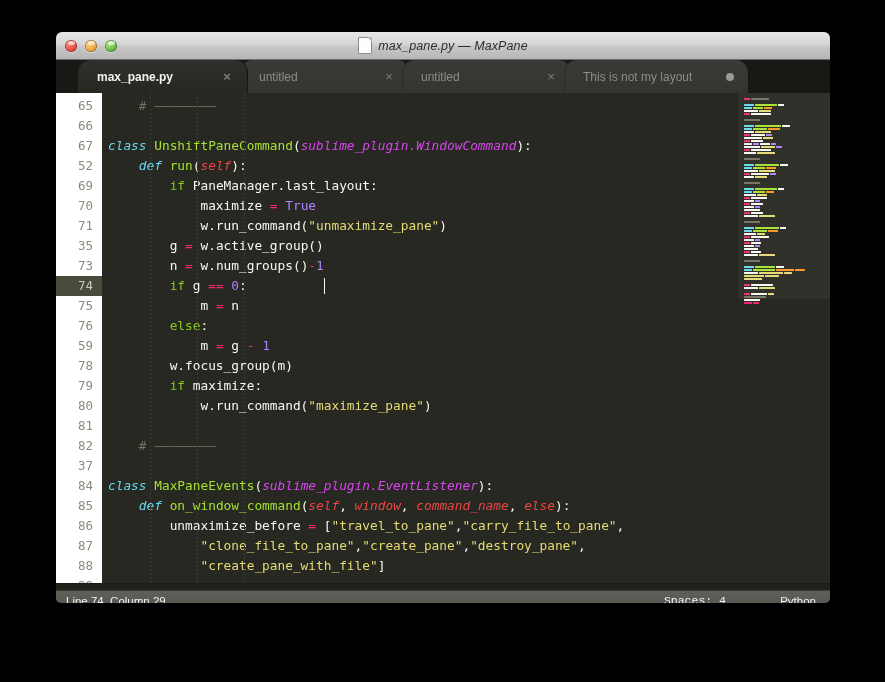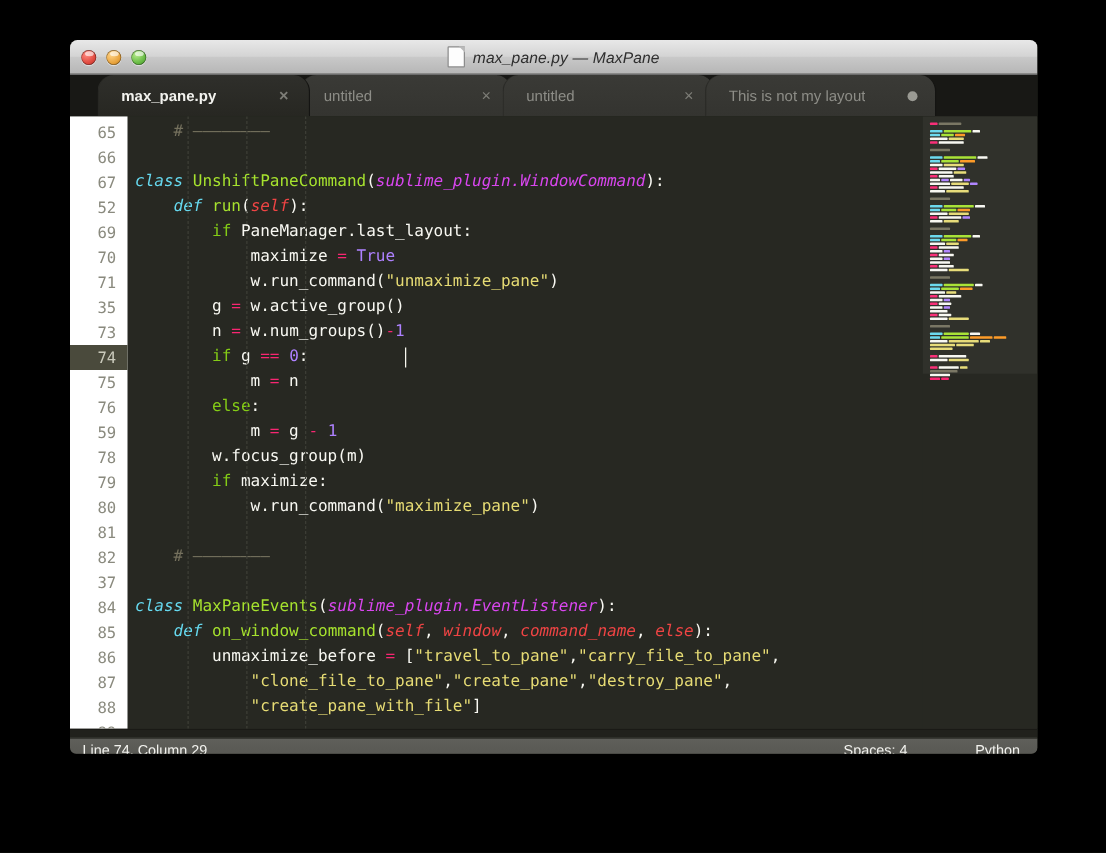--- a/index.html
+++ b/index.html
@@ -282,21 +282,21 @@
     background: linear-gradient(to bottom, #5f5f5a 0%, #555550 100%);
     border-top: 1px solid #3a3a35;
     display: flex;
     align-items: center;
     color: #f2f2ee;
     font-size: 11.5px;
     padding: 0 10px;
     box-sizing: border-box;
   }
   #status-left { flex: 1 1 auto; }
-  #status-spaces { width: 130px; text-align: right; }
+  #status-spaces { width: 130px; text-align: right; font-family: Liberation Mono, monospace; }
   #status-lang { width: 90px; text-align: right; padding-right: 4px; }
 </style>
 </head>
 <body>
 
 <div id="page">
 
   <div id="window">
 
     <div id="titlebar">

